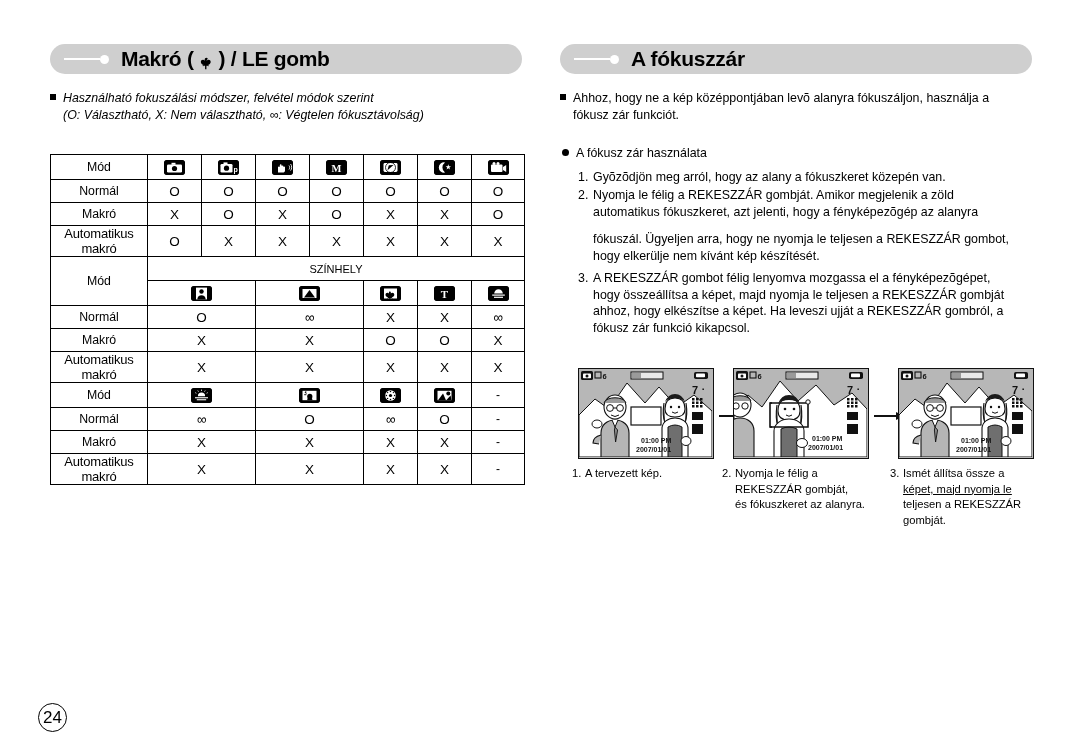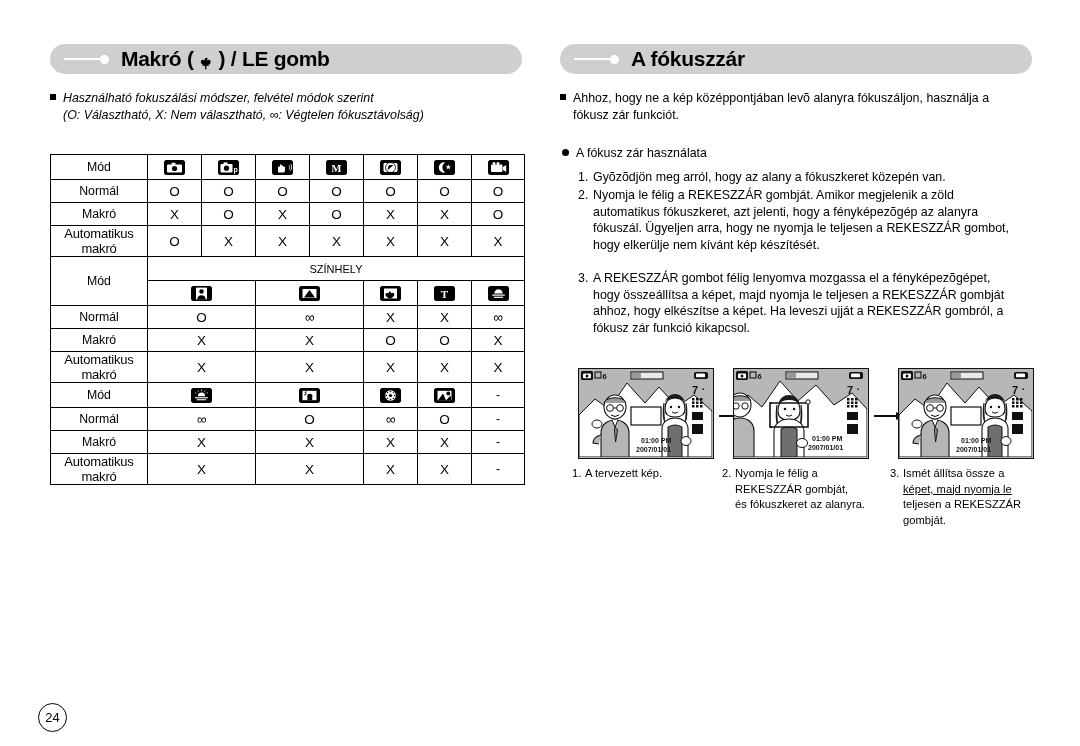--- a/index.html
+++ b/index.html
@@ -113,21 +113,21 @@
   }
   .cap .num { display: inline-block; width: 13px; }
   .cap .rest { display: inline-block; vertical-align: top; width: 132px; }
 
   
   .pageno {
     position: absolute; left: 38px; top: 703px;
     width: 29px; height: 29px; border-radius: 50%;
     border: 1.6px solid #000;
     display: flex; align-items: center; justify-content: center;
-    font-size: 13px;
+    font-size: 17px;
   }
 </style>
 </head>
 <body>
 
 <div class="page">
 
   <div class="pill pill-left">
     <div class="pill-dash"></div>
     <div class="pill-dot"></div>
@@ -442,21 +442,21 @@
   </div>
 
   <div class="txt" style="left:578px; top:169px; width:470px;">
     <span style="display:inline-block;width:15px;">1.</span><span>Gyõzõdjön meg arról, hogy az alany a fókuszkeret közepén van.</span>
   </div>
 
   <div class="txt" style="left:578px; top:187px; width:470px;">
     <span style="display:inline-block;width:15px;vertical-align:top;">2.</span><span style="display:inline-block;width:440px;vertical-align:top;">
       <span style="display:block;">Nyomja le félig a REKESZZÁR gombját. Amikor megjelenik a zöld</span>
       <span style="display:block;">automatikus fókuszkeret, azt jelenti, hogy a fényképezõgép az alanyra</span>
-      <span style="display:block;">fókuszál. Ügyeljen arra, hogy ne nyomja le teljesen a REKESZZÁR gombot,</span>
+      <span style="display:block;margin-top:11px;">fókuszál. Ügyeljen arra, hogy ne nyomja le teljesen a REKESZZÁR gombot,</span>
       <span style="display:block;">hogy elkerülje nem kívánt kép készítését.</span>
     </span>
   </div>
 
   <div class="txt" style="left:578px; top:270px; width:470px;">
     <span style="display:inline-block;width:15px;vertical-align:top;">3.</span><span style="display:inline-block;width:442px;vertical-align:top;">
       <span style="display:block;">A REKESZZÁR gombot félig lenyomva mozgassa el a fényképezõgépet,</span>
       <span style="display:block;">hogy összeállítsa a képet, majd nyomja le teljesen a REKESZZÁR gombját</span>
       <span style="display:block;">ahhoz, hogy elkészítse a képet. Ha leveszi ujját a REKESZZÁR gombról, a</span>
       <span style="display:block;">fókusz zár funkció kikapcsol.</span>

